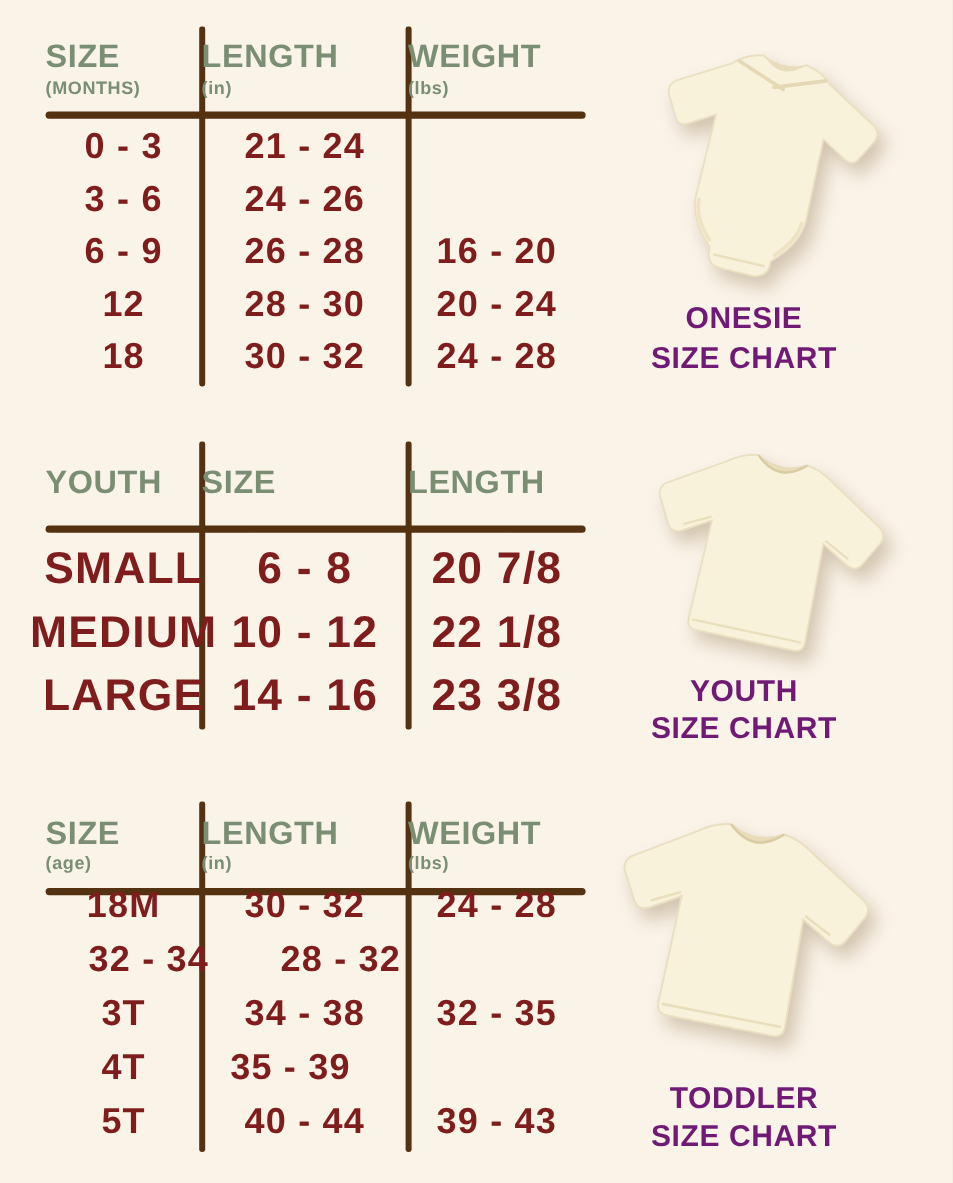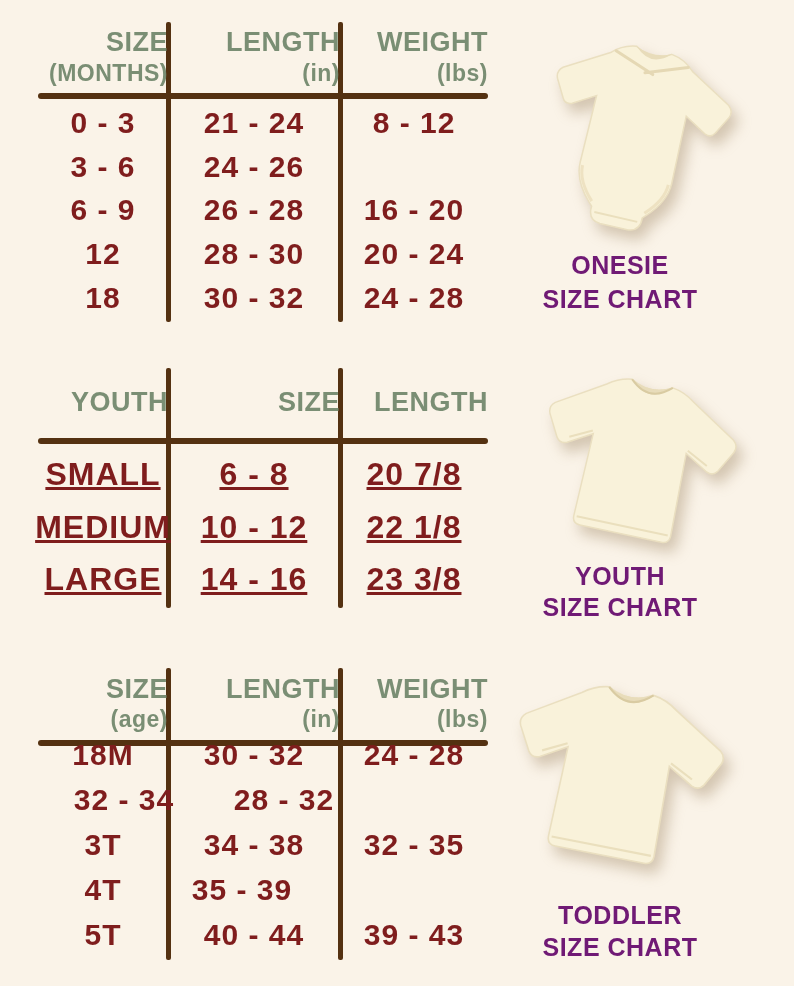--- a/index.html
+++ b/index.html
@@ -21,44 +21,44 @@
     background:#543111;border-radius:2px;
   }
   .size-table .vline.v1{left:128px;}
   .size-table .vline.v2{left:300px;}
   .size-table .hline{
     position:absolute;left:0;right:0;height:6px;
     background:#543111;border-radius:3px;
   }
   .thead{position:absolute;left:0;right:0;top:0;display:flex;}
   .thead .hcell{
-    display:flex;flex-direction:column;align-items:flex-end;justify-content:center;
+    display:flex;flex-direction:column;align-items:flex-start;justify-content:center;
     color:#7a8e74;text-align:center;
   }
   .hcell .title{font-size:27px;letter-spacing:0.5px;line-height:1.05;}
-  .hcell .sub{font-size:23px;margin-top:3px;letter-spacing:0.5px;}
+  .hcell .sub{font-size:15px;margin-top:3px;letter-spacing:0.5px;}
   .tbody{position:absolute;left:0;right:0;bottom:2px;display:flex;flex-direction:column;}
   .trow{flex:1;display:flex;}
   .tcell{
     display:flex;align-items:center;justify-content:center;
     color:#7f1d1d;font-size:30px;letter-spacing:1px;white-space:nowrap;
   }
   .c1{width:130px;}
   .c2{width:172px;}
   .c3{width:148px;}
   
   #table-onesie{top:22px;height:300px;}
   #table-onesie .hline{top:71px;}
   #table-onesie .thead{height:71px;}
   #table-onesie .tbody{top:79px;}
   #table-youth{top:368px;height:240px;}
   #table-youth .hline{top:70px;}
   #table-youth .thead{height:68px;}
   #table-youth .tbody{top:80px;}
-  #table-youth .tcell{font-size:32px;text-decoration:underline;}
+  #table-youth .tcell{font-size:37px;}
   #table-toddler{top:668px;height:292px;}
   #table-toddler .hline{top:72px;}
   #table-toddler .thead{height:72px;}
   #table-toddler .tbody{top:64px;}
   
   .caption{
     position:absolute;left:500px;width:240px;
     text-align:center;color:#701a75;
     font-size:25px;letter-spacing:0.5px;
   }
@@ -93,21 +93,20 @@
       </div>
       <div class="hcell c3">
         <span class="title">WEIGHT</span>
         <span class="sub">(lbs)</span>
       </div>
     </div>
     <div class="tbody">
       <div class="trow">
         <div class="tcell c1">0 - 3</div>
         <div class="tcell c2">21 - 24</div>
-        <div class="tcell c3">8 - 12</div>
       </div>
       <div class="trow">
         <div class="tcell c1">3 - 6</div>
         <div class="tcell c2">24 - 26</div>
       </div>
       <div class="trow">
         <div class="tcell c1">6 - 9</div>
         <div class="tcell c2">26 - 28</div>
         <div class="tcell c3">16 - 20</div>
       </div>

